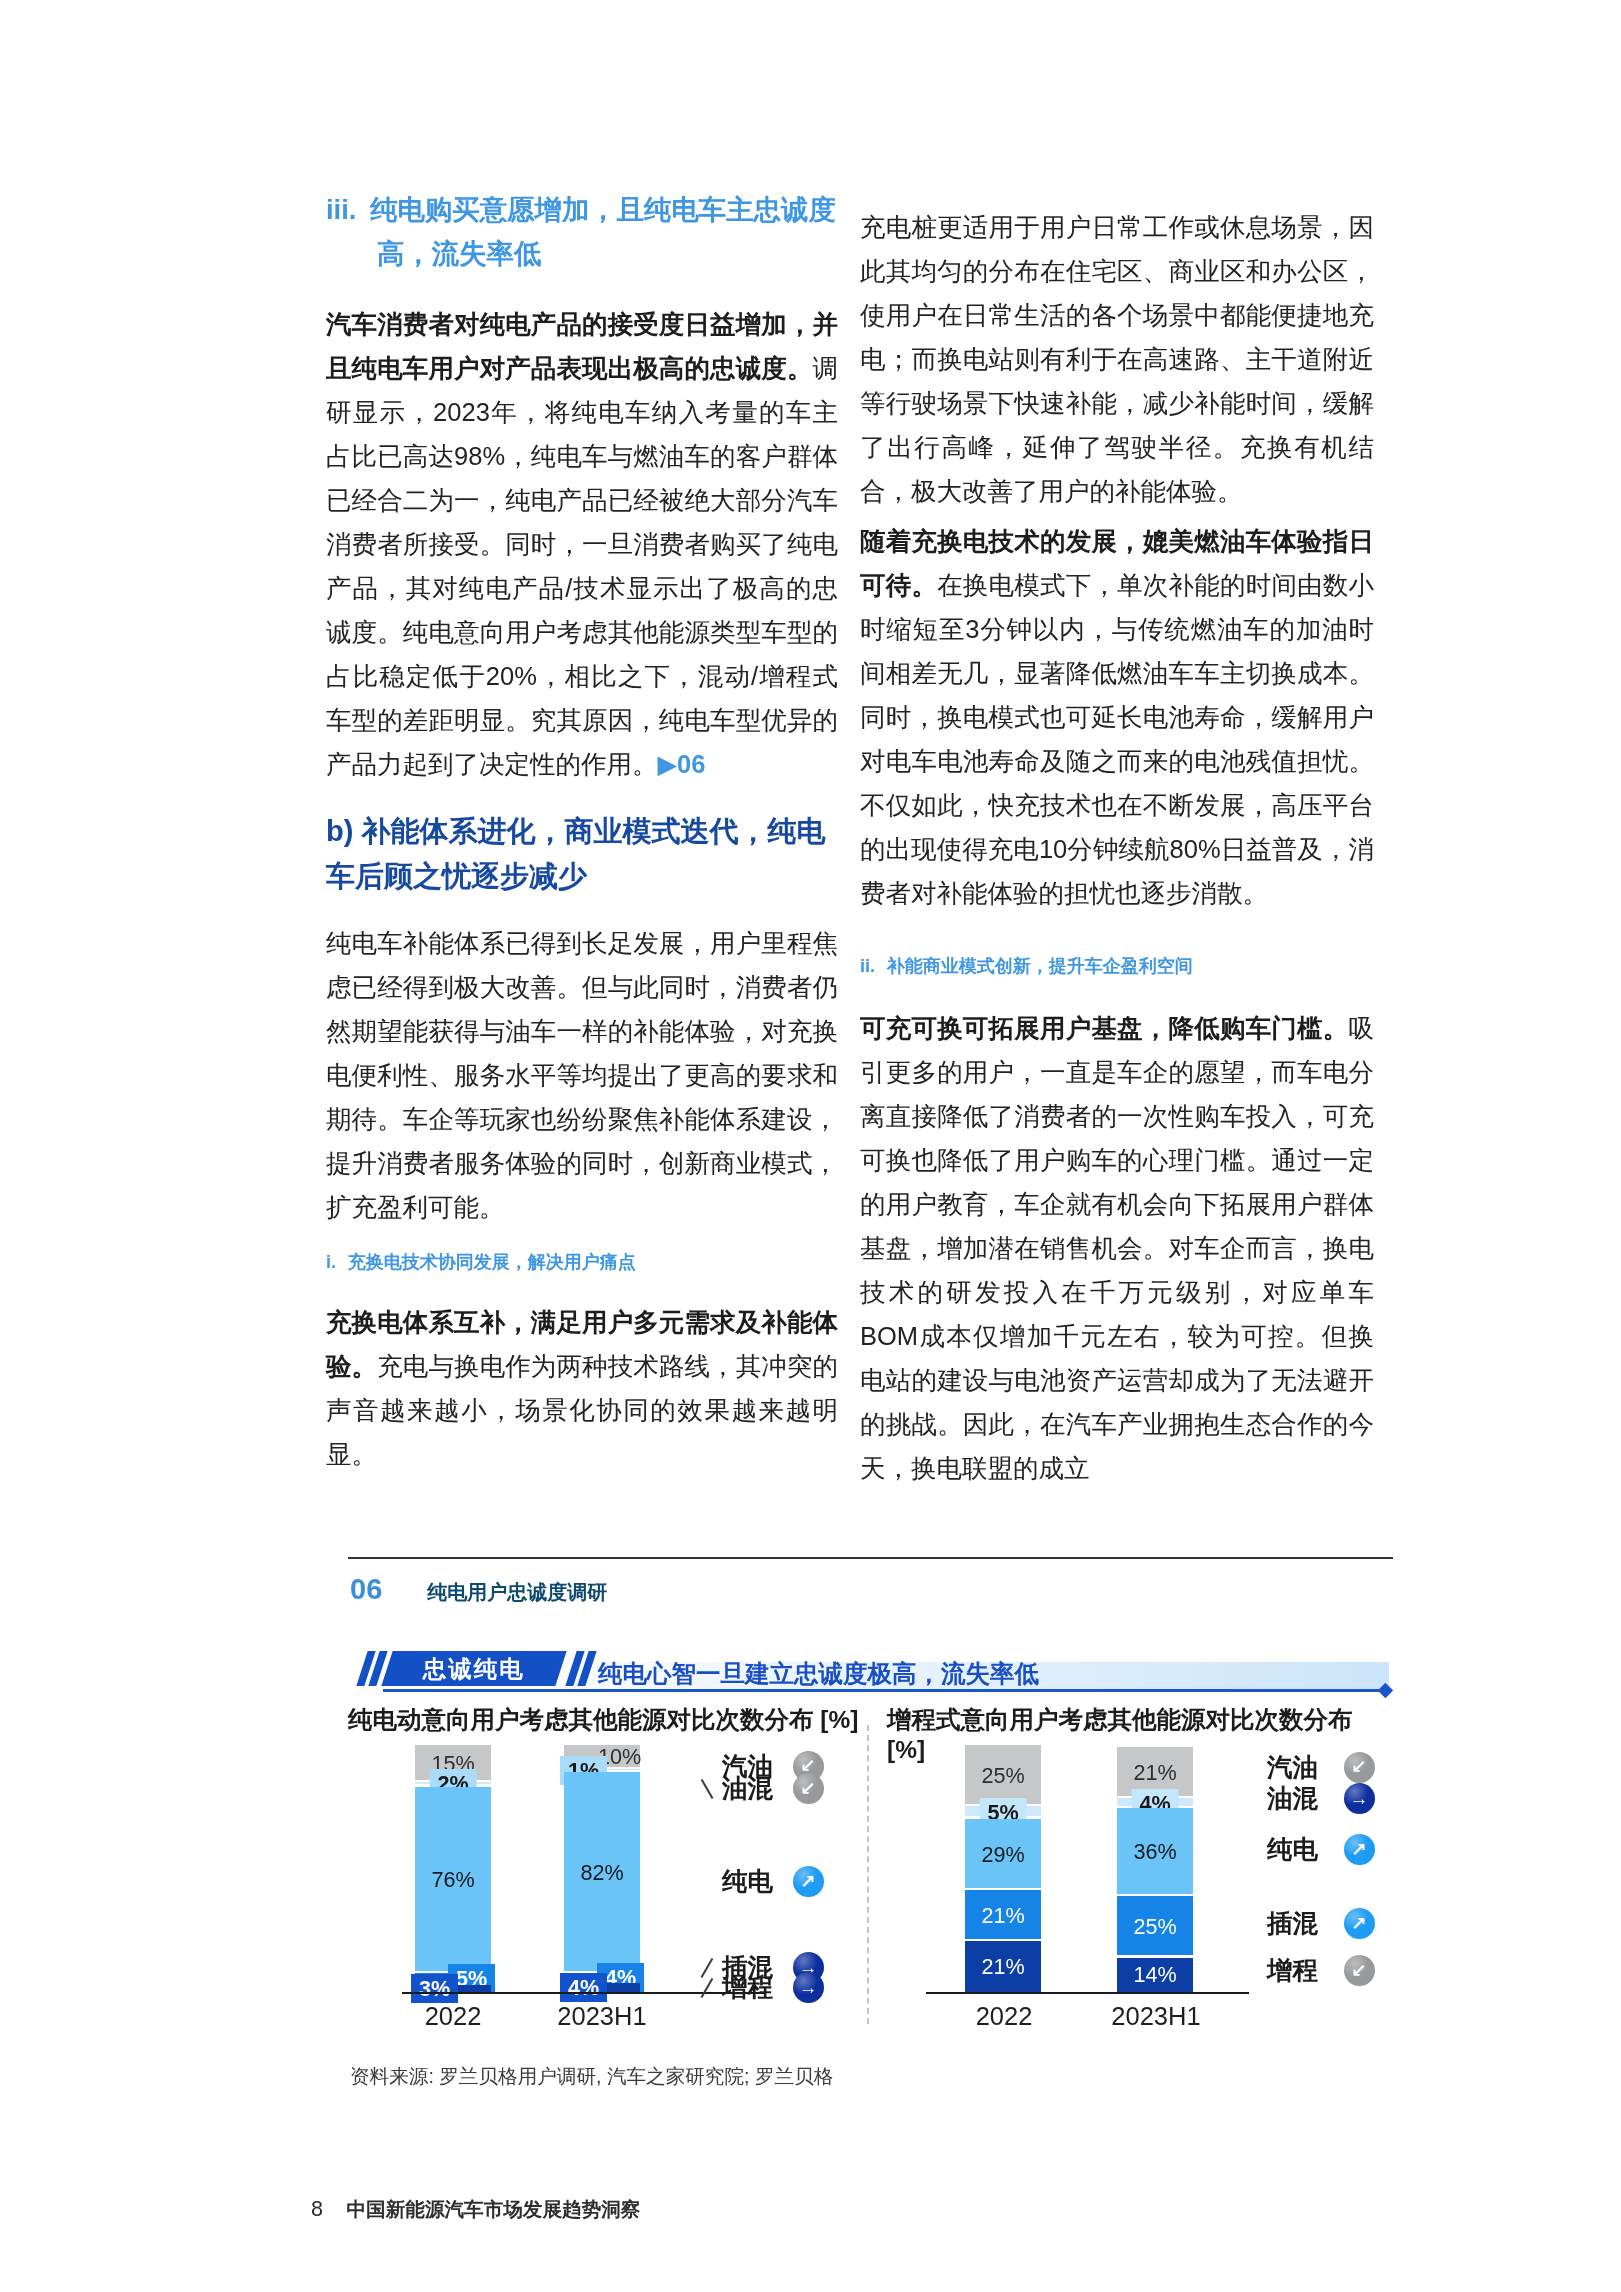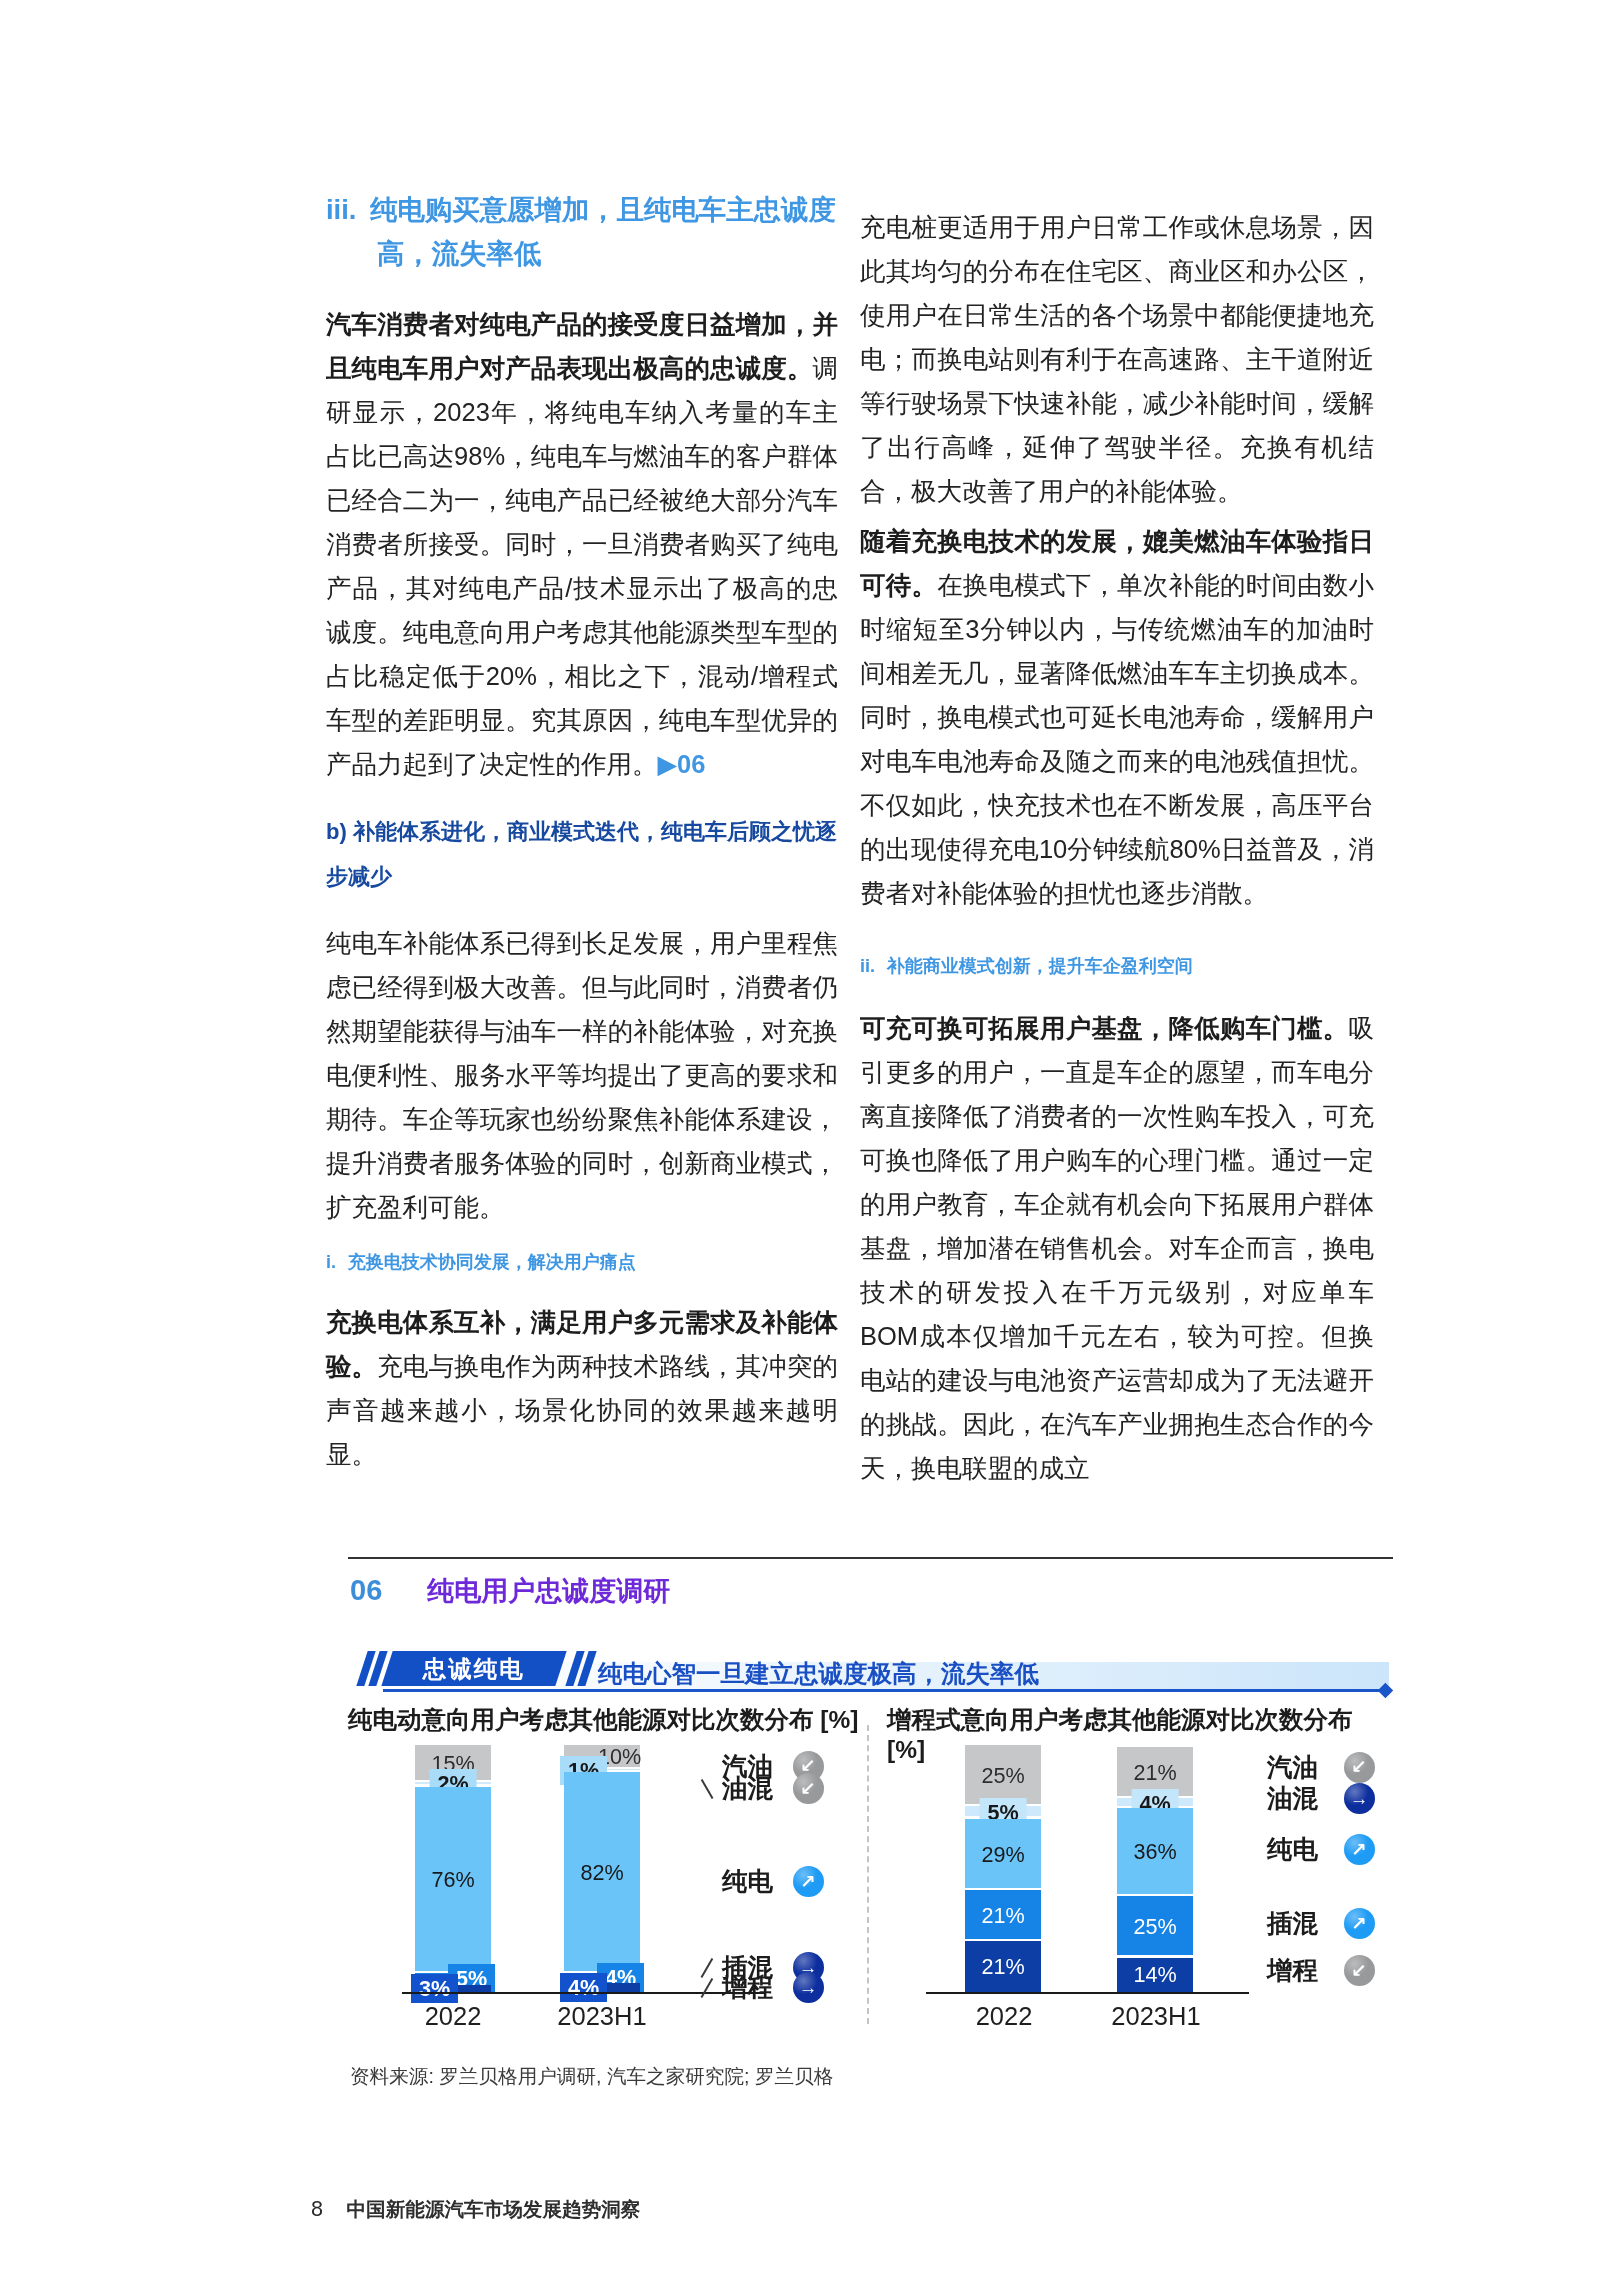--- a/index.html
+++ b/index.html
@@ -7,31 +7,31 @@
         font-family:"Liberation Sans","DejaVu Sans",sans-serif;color:#232323;}
   
   .col{position:absolute;text-align:justify;}
   .col-left{left:326px;top:188px;width:512px;}
   .col-right{left:860px;top:205px;width:514px;}
   .col p{font-size:25.5px;line-height:44px;margin:0 0 5.9px 0;color:#232323;}
   .col p b{font-weight:700;color:#1d1d1d;}
   h3.hblue{font-size:27.4px;line-height:44px;color:#3f97e3;font-weight:700;margin:0 0 25.5px 0;
            padding-left:51px;text-indent:-51px;text-align:left;}
   h3.hblue .hnum{margin-right:13.7px;}
-  h2.hnavy{font-size:22px;line-height:45px;color:#16499f;font-weight:700;margin:23.5px 0 21.6px 0;text-align:left;}
+  h2.hnavy{font-size:29px;line-height:45px;color:#16499f;font-weight:700;margin:23.5px 0 21.6px 0;text-align:left;}
   h3.hblue2{font-size:18px;line-height:44px;color:#3f97e3;font-weight:700;margin:11.8px 0 15.7px 0;text-align:left;}
   h3.hblue2 .hnum{margin-right:11.8px;}
   .col-right h3.hblue2{margin:29px 0 18.6px 0;}
   .figref{color:#3f97e3;font-weight:700;cursor:pointer;white-space:nowrap;}
   
   .figure{position:absolute;left:348px;top:1544px;width:1047px;height:568px;}
   .fig-rule{position:absolute;left:0;top:12.7px;width:1045px;height:2px;background:#323232;}
   .fig-head{position:absolute;left:2px;top:29px;display:flex;align-items:baseline;gap:45px;}
   .fig-num{font-size:29px;font-weight:700;color:#3d8ed8;}
-  .fig-title{font-size:27px;font-weight:700;color:#6d28d9;}
+  .fig-title{font-size:20px;font-weight:700;color:#0c4a6e;}
   .banner{position:absolute;left:0;top:106px;width:1041px;height:45px;}
   .banner-bg{position:absolute;left:201px;top:11.8px;width:840px;height:27.4px;
              background:linear-gradient(90deg,rgba(203,229,250,0.10),#cbe5fa);}
   .sl{position:absolute;top:1px;width:7.8px;height:35px;background:#1450c5;transform:skewX(-18deg);}
   .tag{position:absolute;left:39px;top:1px;width:174px;height:35px;background:#1450c5;transform:skewX(-18deg);
        display:flex;align-items:center;justify-content:center;}
   .tag span{transform:skewX(18deg);color:#ffffff;font-size:23.5px;font-weight:700;letter-spacing:2px;}
   .banner-label{position:absolute;left:250px;top:6.9px;font-size:24.5px;font-weight:700;color:#1a4fc4;}
   .banner-line{position:absolute;left:35px;top:39px;width:1004px;height:2.9px;background:#1a55c9;}
   .banner-line .dia{position:absolute;right:-3.9px;top:-3.9px;width:10.8px;height:10.8px;background:#1a55c9;transform:rotate(45deg);}

